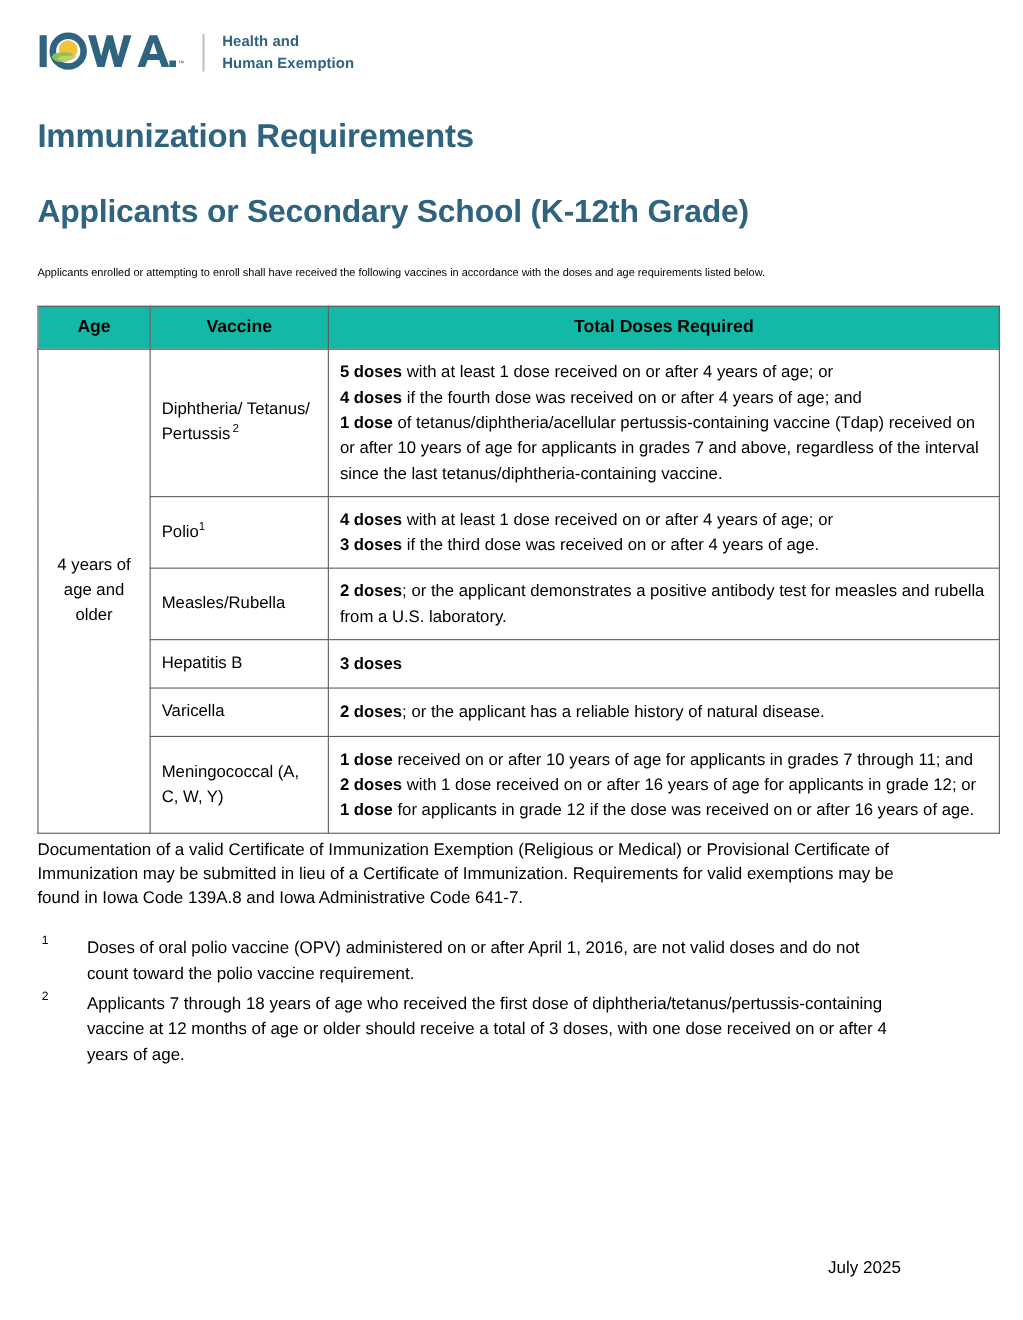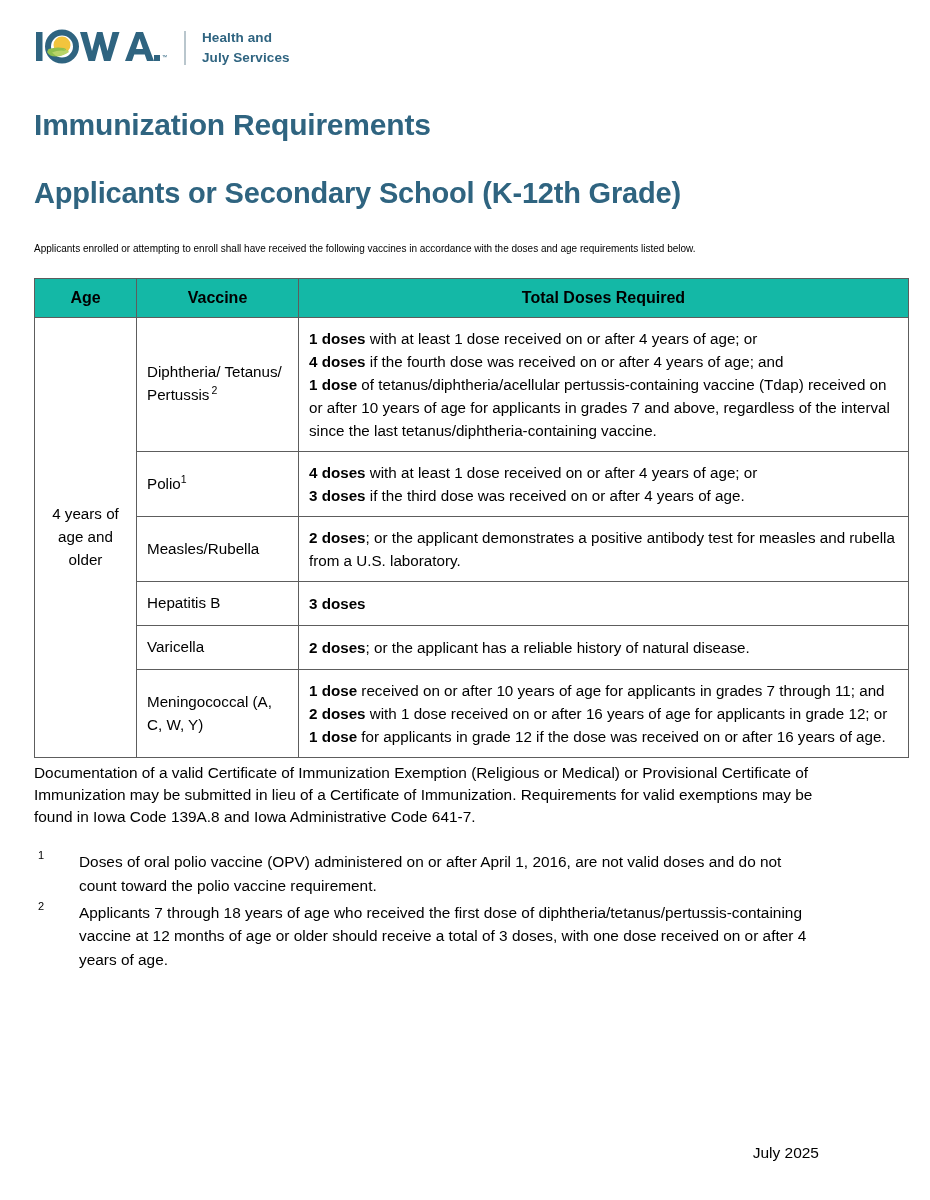--- a/index.html
+++ b/index.html
@@ -177,21 +177,21 @@
 
         <path d="M196 70 h-14 l22 -58 h14 l22 58 h-14 l-4.5 -13 h-21 z M204 46 h14 l-7 -21 z" fill="#2f6480"></path>
 
         <rect x="240" y="58" width="12" height="12" fill="#2f6480"></rect>
 
         <text x="256" y="66" font-family="Liberation Sans, sans-serif" font-size="11" fill="#2f6480">™</text>
       </svg>
       <div class="logo-divider"></div>
       <div class="logo-agency">
         <div>Health and</div>
-        <div>July Services</div>
+        <div>Human Exemption</div>
       </div>
     </div>
   </div>
 
   <h1 class="doc-title">Immunization Requirements</h1>
   <h2 class="doc-subtitle">Applicants or Secondary School (K-12th Grade)</h2>
 
   <p class="intro">Applicants enrolled or attempting to enroll shall have received the following vaccines in accordance with the doses and age requirements listed below.</p>
 
   <table class="req-table">
@@ -205,21 +205,21 @@
         <th>Age</th>
         <th>Vaccine</th>
         <th>Total Doses Required</th>
       </tr>
     </thead>
     <tbody id="table-body">
         <tr>
           <td class="age-cell" rowspan="6">4 years of age and older</td>
           <td class="vax-cell">Diphtheria/ Tetanus/ Pertussis<sup class="spaced">2</sup></td>
           <td class="dose-cell">
-            <span class="ln"><b>1 doses</b> with at least 1 dose received on or after 4 years of age; or</span>
+            <span class="ln"><b>5 doses</b> with at least 1 dose received on or after 4 years of age; or</span>
             <span class="ln"><b>4 doses</b> if the fourth dose was received on or after 4 years of age; and</span>
             <span class="ln"><b>1 dose</b> of tetanus/diphtheria/acellular pertussis-containing vaccine (Tdap) received on or after 10 years of age for applicants in grades 7 and above, regardless of the interval since the last tetanus/diphtheria-containing vaccine.</span>
           </td>
         </tr>
         <tr>
           <td class="vax-cell">Polio<sup>1</sup></td>
           <td class="dose-cell">
             <span class="ln"><b>4 doses</b> with at least 1 dose received on or after 4 years of age; or</span>
             <span class="ln"><b>3 doses</b> if the third dose was received on or after 4 years of age.</span>
           </td>

